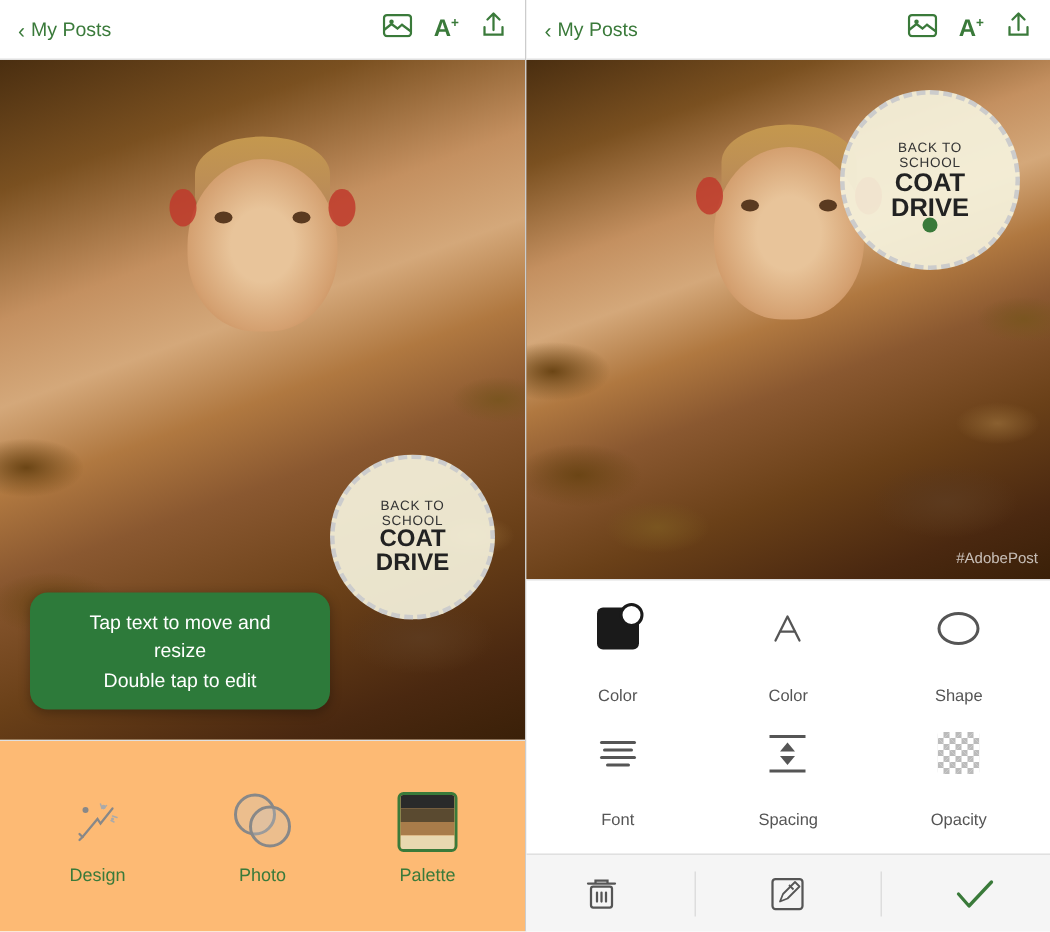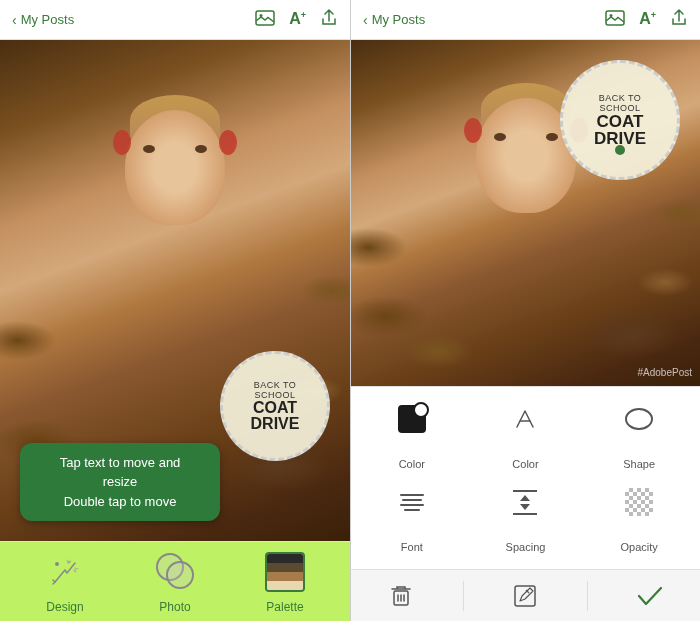--- a/index.html
+++ b/index.html
@@ -216,22 +216,22 @@
     .watermark {
       position: absolute;
       bottom: 8px;
       right: 8px;
       color: rgba(255,255,255,0.7);
       font-size: 10px;
     }
 
     
     .bottom-toolbar-left {
-      height: 80px;
-      background: #bef264;
+      height: 128px;
+      background: #fdba74;
       display: flex;
       align-items: center;
       justify-content: space-around;
       padding: 10px;
       border-top: 1px solid #e0e0e0;
     }
 
     .tool-item {
       display: flex;
       flex-direction: column;
@@ -495,21 +495,21 @@
 
       <div class="text-badge-left">
         <span class="back-to">BACK TO</span>
         <span class="school">SCHOOL</span>
         <span class="coat">COAT</span>
         <span class="drive">DRIVE</span>
       </div>
 
       <div class="tooltip">
         <div>Tap text to move and resize</div>
-        <div>Double tap to move</div>
+        <div>Double tap to edit</div>
       </div>
     </div>
   </div>
 
   <div class="bottom-toolbar-left">
     <div class="tool-item">
       <div class="tool-icon">
         <svg width="36" height="36" viewBox="0 0 36 36" fill="none">
           <path d="M8 28l10-12 2 3 8-10" stroke="#888" stroke-width="1.5" stroke-linecap="round" fill="none"></path>
           <path d="M6 26l2 2-2 2" stroke="#888" stroke-width="1.5" stroke-linecap="round"></path>

